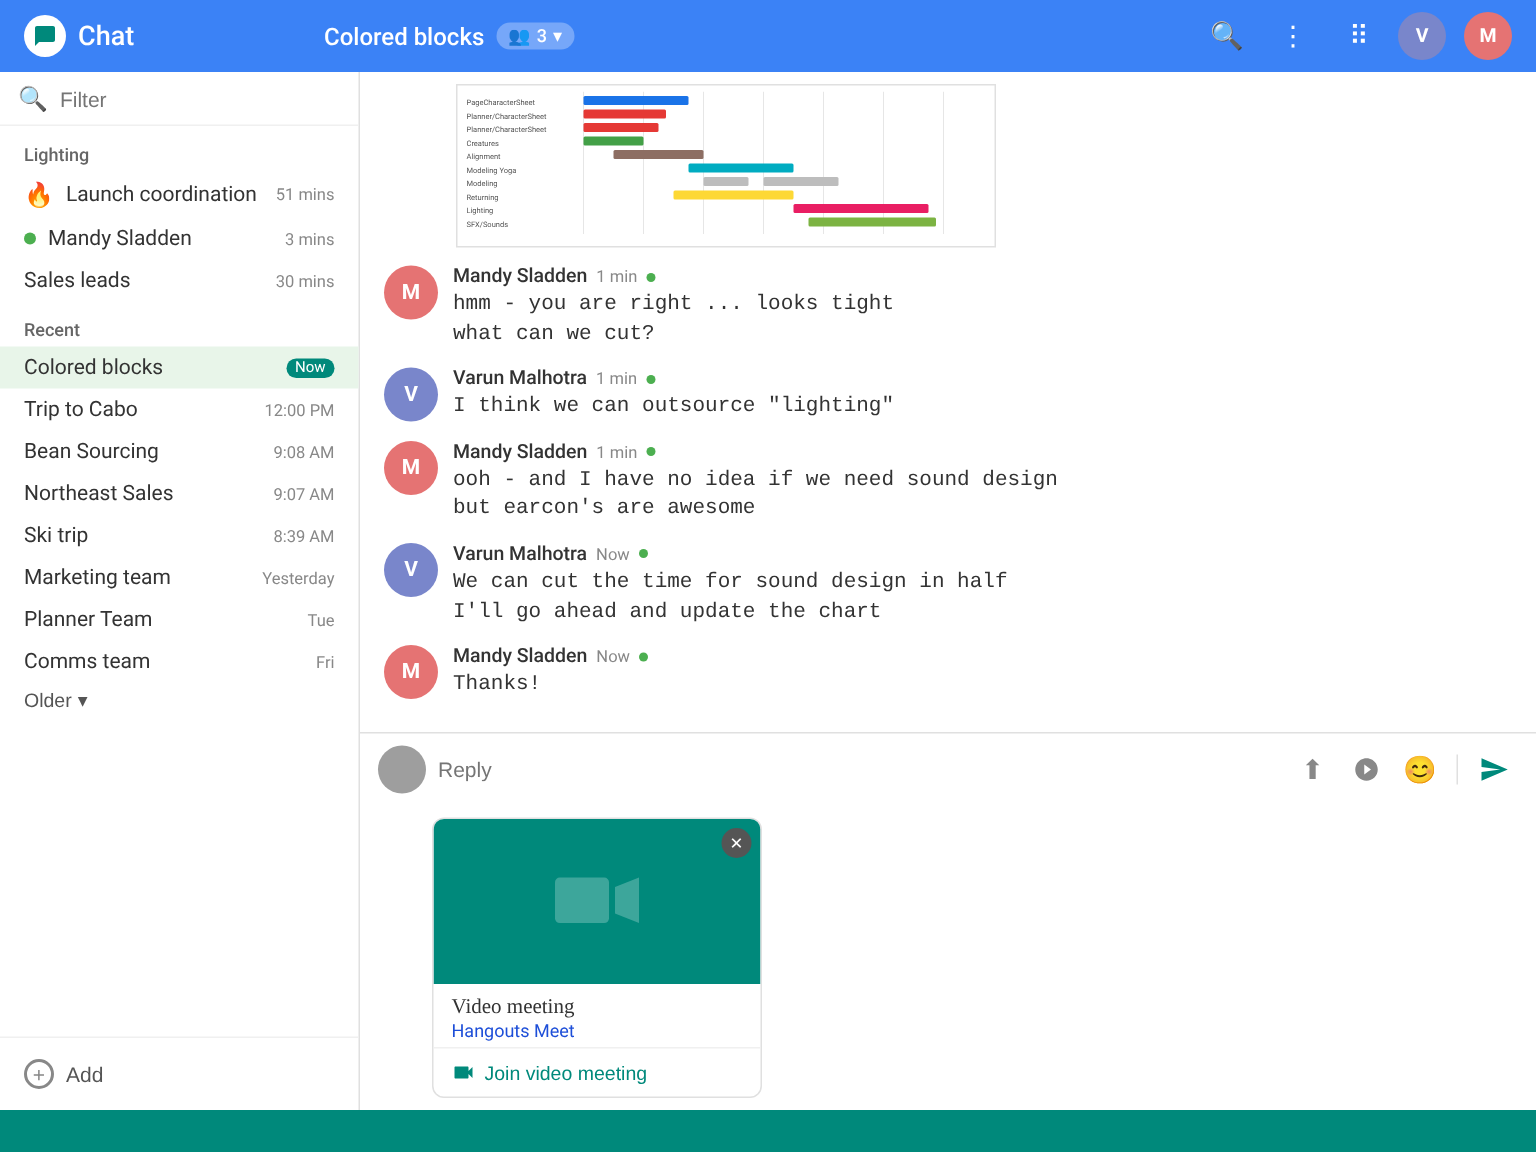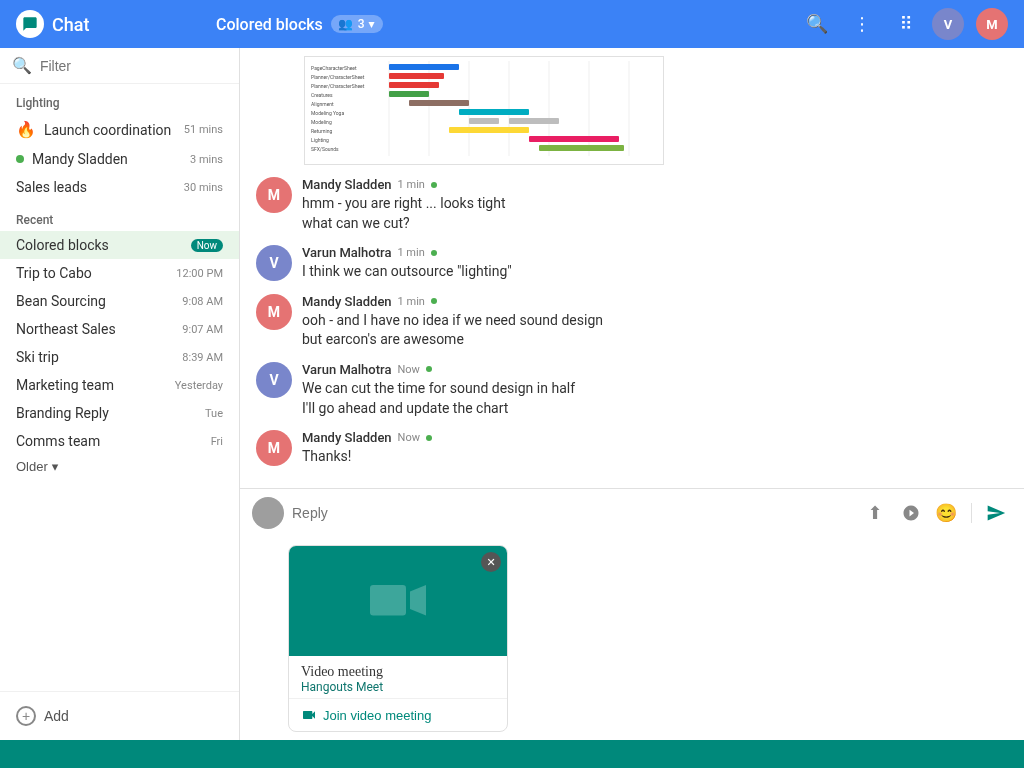--- a/index.html
+++ b/index.html
@@ -169,21 +169,21 @@
     }
 
     
     .message { display: flex; gap: 10px; margin-bottom: 12px; align-items: flex-start; }
     .message-avatar { width: 36px; height: 36px; border-radius: 50%; flex-shrink: 0; display: flex; align-items: center; justify-content: center; font-size: 14px; color: white; font-weight: bold; }
     .message-content { flex: 1; }
     .message-header { display: flex; align-items: center; gap: 6px; margin-bottom: 2px; }
     .message-name { font-size: 13px; font-weight: 500; color: #333; }
     .message-time { font-size: 11px; color: #888; }
     .message-online-dot { width: 6px; height: 6px; border-radius: 50%; background: #4caf50; }
-    .message-text { font-size: 14px; color: #333; line-height: 1.4; }
+    .message-text { font-size: 14px; color: #333; line-height: 1.4; font-family: Liberation Mono, monospace; }
     .mention-tag {
       background: #e91e63;
       color: white;
       padding: 1px 5px;
       border-radius: 3px;
       font-size: 12px;
     }
 
     
     .reply-box {
@@ -239,21 +239,21 @@
       cursor: pointer;
     }
     .video-camera-icon {
       width: 64px; height: 64px;
       opacity: 0.8;
     }
     .video-card-info {
       padding: 8px 12px 4px;
     }
     .video-title { font-size: 14px; font-weight: 500; color: #333; font-family: Liberation Serif, serif; }
-    .video-subtitle { font-size: 12px; color: #0f766e; }
+    .video-subtitle { font-size: 12px; color: #1d4ed8; }
     .video-join-btn {
       display: flex; align-items: center; gap: 6px;
       padding: 8px 12px;
       font-size: 13px; color: #00897b;
       cursor: pointer;
       border: none; background: transparent;
       border-top: 1px solid #f0f0f0;
       width: 100%;
     }
 
@@ -349,21 +349,21 @@
     </div>
     <div class="sidebar-item">
       <span class="sidebar-item-name">Ski trip</span>
       <span class="sidebar-item-time">8:39 AM</span>
     </div>
     <div class="sidebar-item">
       <span class="sidebar-item-name">Marketing team</span>
       <span class="sidebar-item-time">Yesterday</span>
     </div>
     <div class="sidebar-item">
-      <span class="sidebar-item-name">Branding Reply</span>
+      <span class="sidebar-item-name">Planner Team</span>
       <span class="sidebar-item-time">Tue</span>
     </div>
     <div class="sidebar-item">
       <span class="sidebar-item-name">Comms team</span>
       <span class="sidebar-item-time">Fri</span>
     </div>
 
     <div class="older-section">
       <button class="older-btn">
         <span>Older</span>

